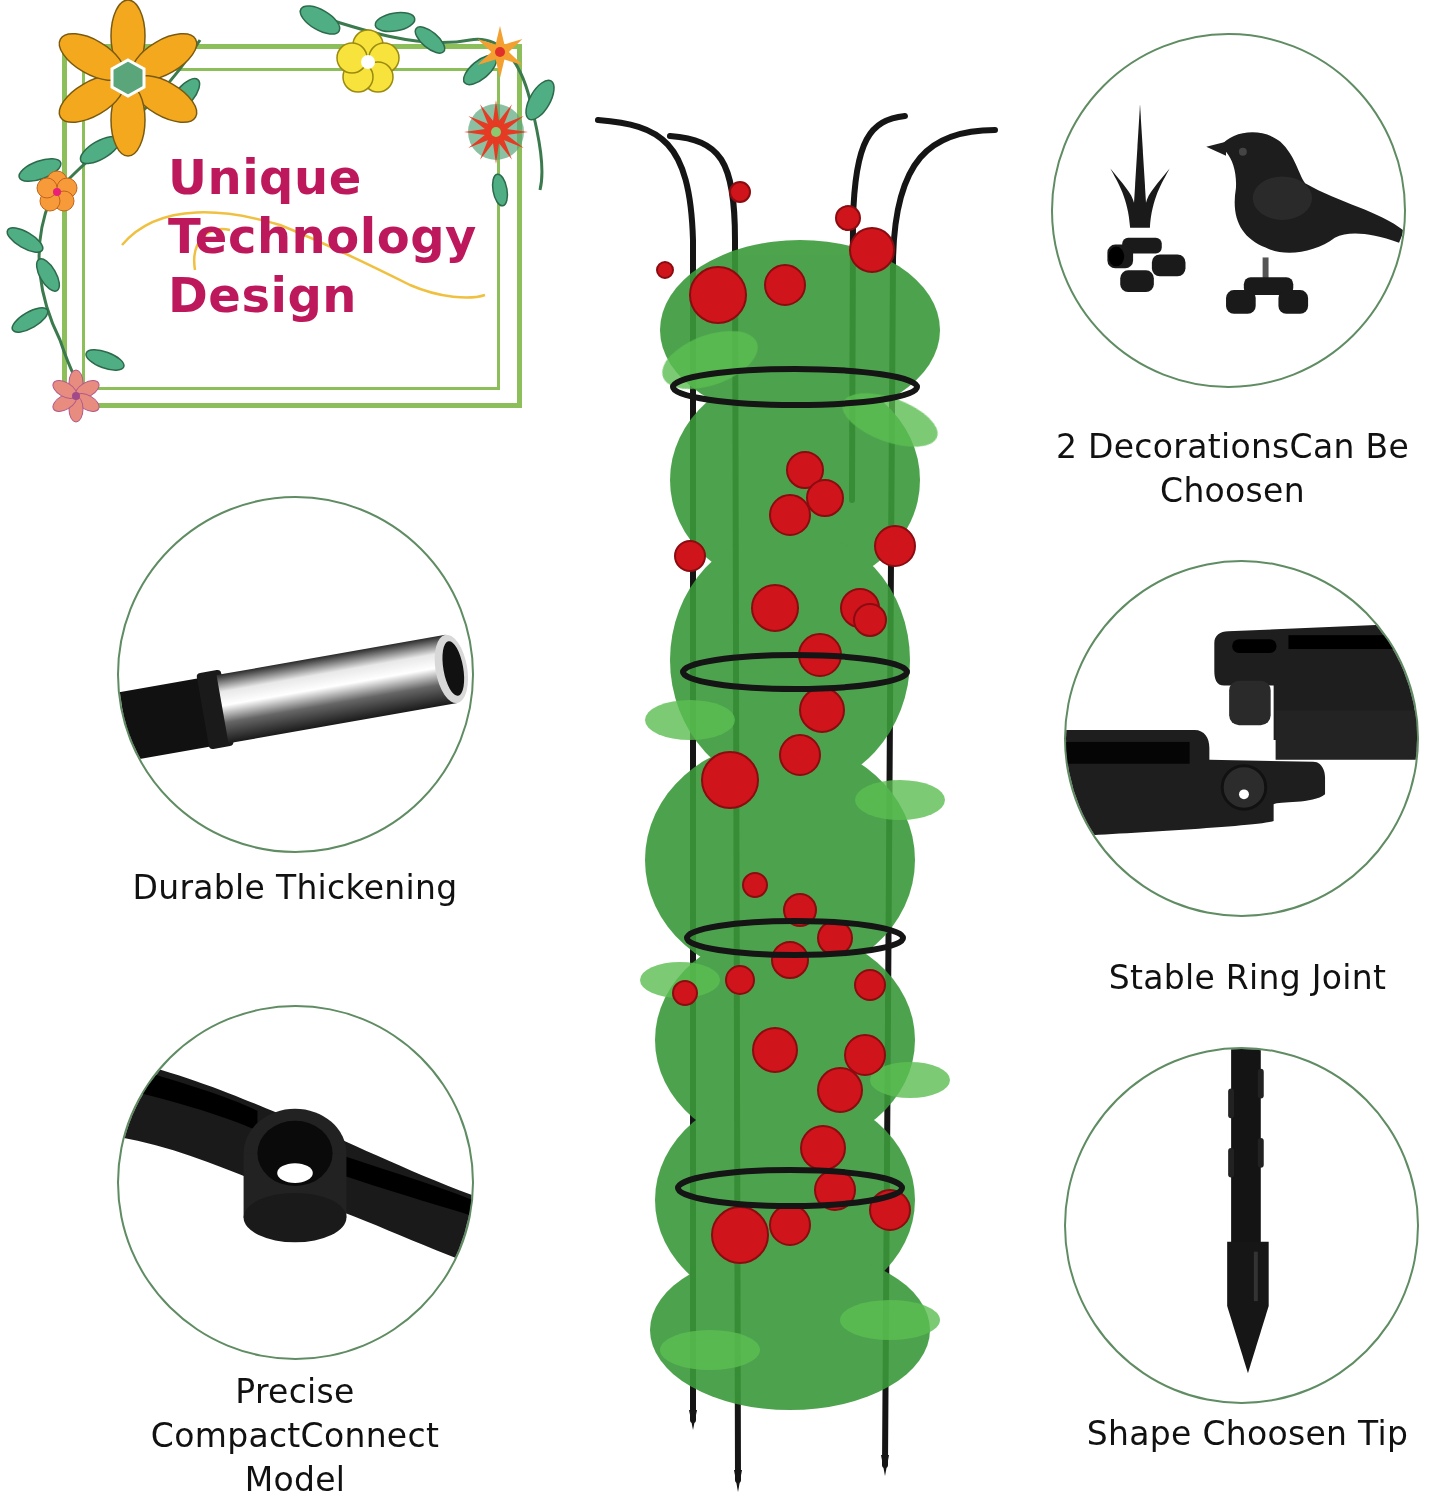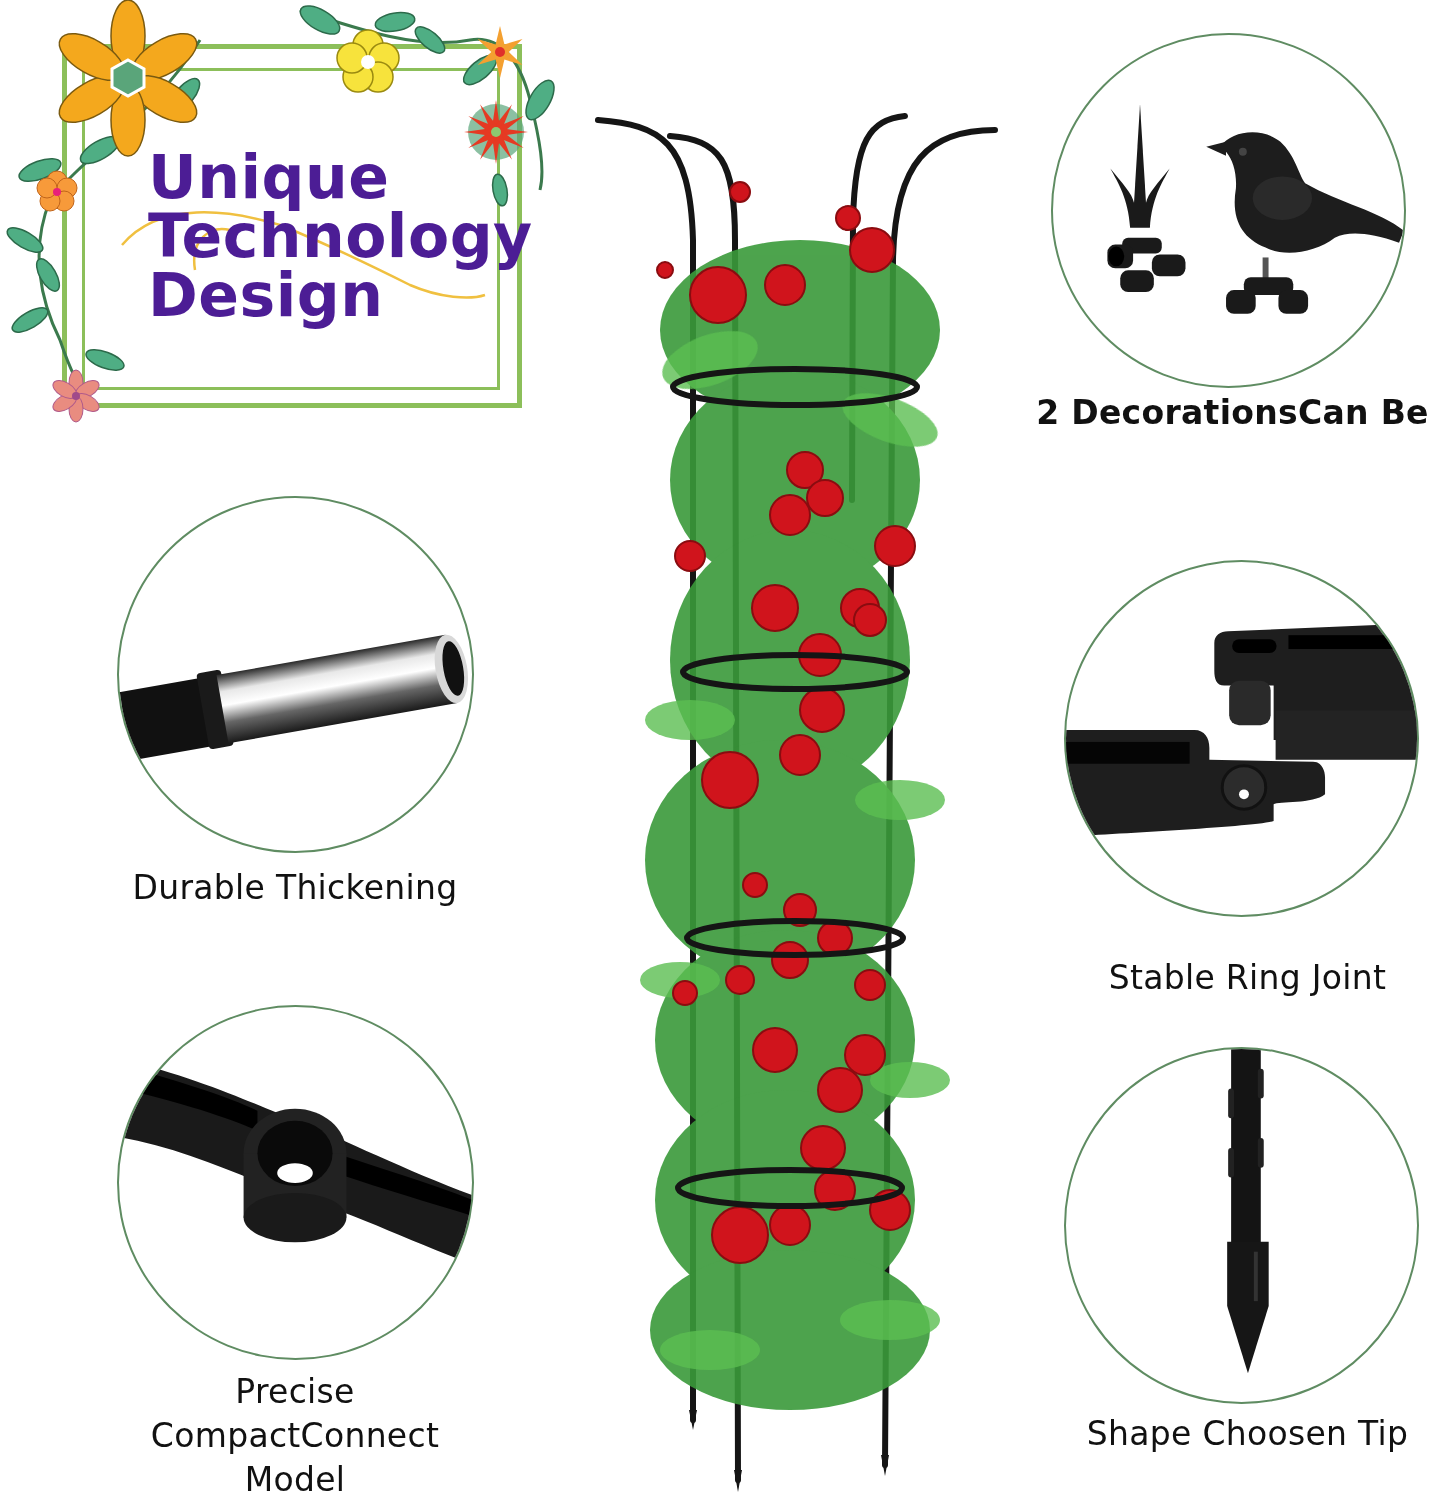--- a/index.html
+++ b/index.html
@@ -1,21 +1,21 @@
 <!DOCTYPE html>
 <html><head>
 <meta charset="utf-8">
 <style>
   html,body{margin:0;padding:0;background:#ffffff;}
   body{width:1445px;height:1496px;position:relative;overflow:hidden;font-family:"DejaVu Sans","Liberation Sans",sans-serif;}
   .abs{position:absolute;}
   
   .frame-outer{position:absolute;left:62px;top:44px;width:460px;height:364px;border:5px solid #8cbf5a;box-sizing:border-box;}
   .frame-inner{position:absolute;left:82px;top:68px;width:418px;height:322px;border:3px solid #8cbf5a;box-sizing:border-box;}
-  .title-text{position:absolute;left:148px;top:148px;color:#4c1d95;font-family:"DejaVu Sans",sans-serif;font-weight:bold;font-size:60px;line-height:59px;letter-spacing:0.5px;}
+  .title-text{position:absolute;left:168px;top:148px;color:#be185d;font-family:"DejaVu Sans",sans-serif;font-weight:bold;font-size:48px;line-height:59px;letter-spacing:0.5px;}
   .title-text div{white-space:nowrap;}
   
   .circle{position:absolute;border:2px solid #5f8c62;border-radius:50%;box-sizing:border-box;background:#fff;overflow:hidden;}
   .circle svg{position:absolute;left:0;top:0;width:100%;height:100%;}
   .caption{position:absolute;text-align:center;color:#111;font-family:"DejaVu Sans",sans-serif;font-size:33px;line-height:44px;letter-spacing:0.3px;white-space:nowrap;}
   .caption div{white-space:nowrap;}
   .tower{position:absolute;left:590px;top:100px;width:420px;height:1396px;}
 </style>
 </head>
 <body>
@@ -233,22 +233,23 @@
       <path d="M170 112 C180 98 210 92 230 108 C245 122 248 140 255 150 C290 170 330 178 355 198 L350 210 C320 200 300 198 285 205 C265 220 235 225 215 215 C190 205 180 185 185 155 C186 140 182 126 175 118 Z" fill="#1d1d1d"></path>
       <polygon points="155,113 175,108 175,122" fill="#1d1d1d"></polygon>
       <circle cx="192" cy="118" r="4" fill="#444"></circle>
       <ellipse cx="232" cy="165" rx="30" ry="22" fill="#2a2a2a"></ellipse>
       <rect x="212" y="225" width="6" height="22" fill="#555"></rect>
       <rect x="193" y="245" width="50" height="18" rx="7" fill="#1a1a1a"></rect>
       <rect x="175" y="258" width="30" height="24" rx="8" fill="#1a1a1a"></rect>
       <rect x="228" y="258" width="30" height="24" rx="8" fill="#1a1a1a"></rect>
     </svg>
   </div>
-  <div class="caption" style="left:1020px;top:391px;width:425px;font-weight:bold;">
+  <div class="caption" style="left:1020px;top:425px;width:425px;">
     <div>2 DecorationsCan Be</div>
+    <div>Choosen</div>
   </div>
 </div>
 
 <div>
   <div class="circle" style="left:117px;top:496px;width:357px;height:357px;">
     <svg viewBox="0 0 357 357">
       <defs>
         <linearGradient id="steel" x1="0" y1="0" x2="0" y2="1">
           <stop offset="0" stop-color="#2a2a2a"></stop>
           <stop offset="0.25" stop-color="#e8e8e8"></stop>

